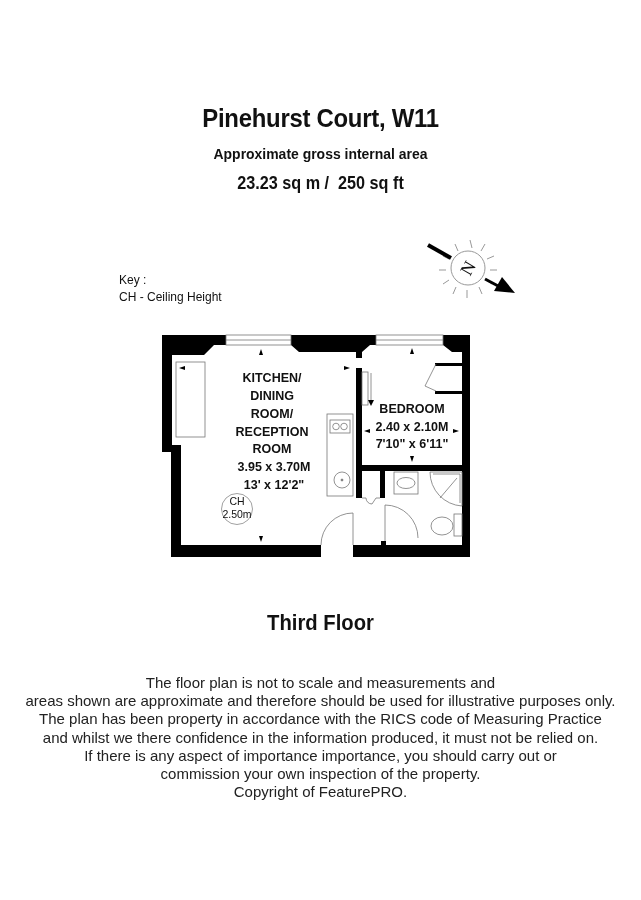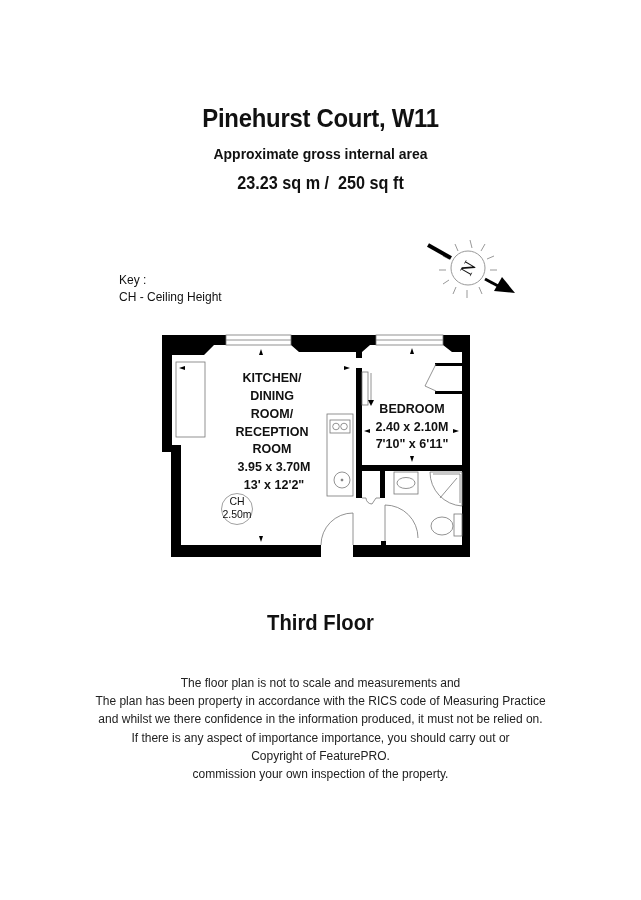--- a/index.html
+++ b/index.html
@@ -8,21 +8,21 @@
   .title { position:absolute; left:0; width:641px; top:103px; text-align:center;
            font-size:26px; font-weight:bold; letter-spacing:-0.3px; transform:scaleX(0.92); }
   .subtitle { position:absolute; left:0; width:641px; top:145px; text-align:center;
               font-size:15.5px; font-weight:bold; transform:scaleX(0.9); }
   .area { position:absolute; left:0; width:641px; top:173px; text-align:center;
           font-size:18px; font-weight:bold; transform:scaleX(0.9); white-space:pre; }
   .key { position:absolute; left:119px; top:272px; font-size:12px; line-height:17px; }
   .floor-label { position:absolute; left:0; width:641px; top:610px; text-align:center;
                  font-size:22px; font-weight:bold; transform:scaleX(0.92); }
   .disclaimer { position:absolute; left:0; width:641px; top:674px; text-align:center;
-                font-size:12px; line-height:18.2px; color:#222; }
+                font-size:15px; line-height:18.2px; color:#222; }
   .disclaimer div { white-space:nowrap; }
   svg { position:absolute; left:0; top:0; }
   .plan-text { font-family:"Liberation Sans", sans-serif; font-weight:bold; fill:#111; }
 </style>
 </head>
 <body>
 
 <div class="title">Pinehurst Court, W11</div>
 <div class="subtitle">Approximate gross internal area</div>
 <div class="area">23.23 sq m /  250 sq ft</div>
@@ -159,18 +159,19 @@
     <circle cx="237" cy="509" r="15.5" fill="#fff" stroke="#888" stroke-width="0.8"></circle>
     <text x="237" y="505" font-family="Liberation Sans, sans-serif" font-size="10.5" text-anchor="middle" fill="#111">CH</text>
     <text x="237" y="518" font-family="Liberation Sans, sans-serif" font-size="10.5" text-anchor="middle" fill="#111">2.50m</text>
   </g>
 </svg>
 
 <div class="floor-label">Third Floor</div>
 
 <div class="disclaimer">
   <div>The floor plan is not to scale and measurements and</div>
+  <div>areas shown are approximate and therefore should be used for illustrative purposes only.</div>
   <div>The plan has been property in accordance with the RICS code of Measuring Practice</div>
   <div>and whilst we there confidence in the information produced, it must not be relied on.</div>
   <div>If there is any aspect of importance importance, you should carry out or</div>
+  <div>commission your own inspection of the property.</div>
   <div>Copyright of FeaturePRO.</div>
-  <div>commission your own inspection of the property.</div>
 </div>
 
 </body></html>

